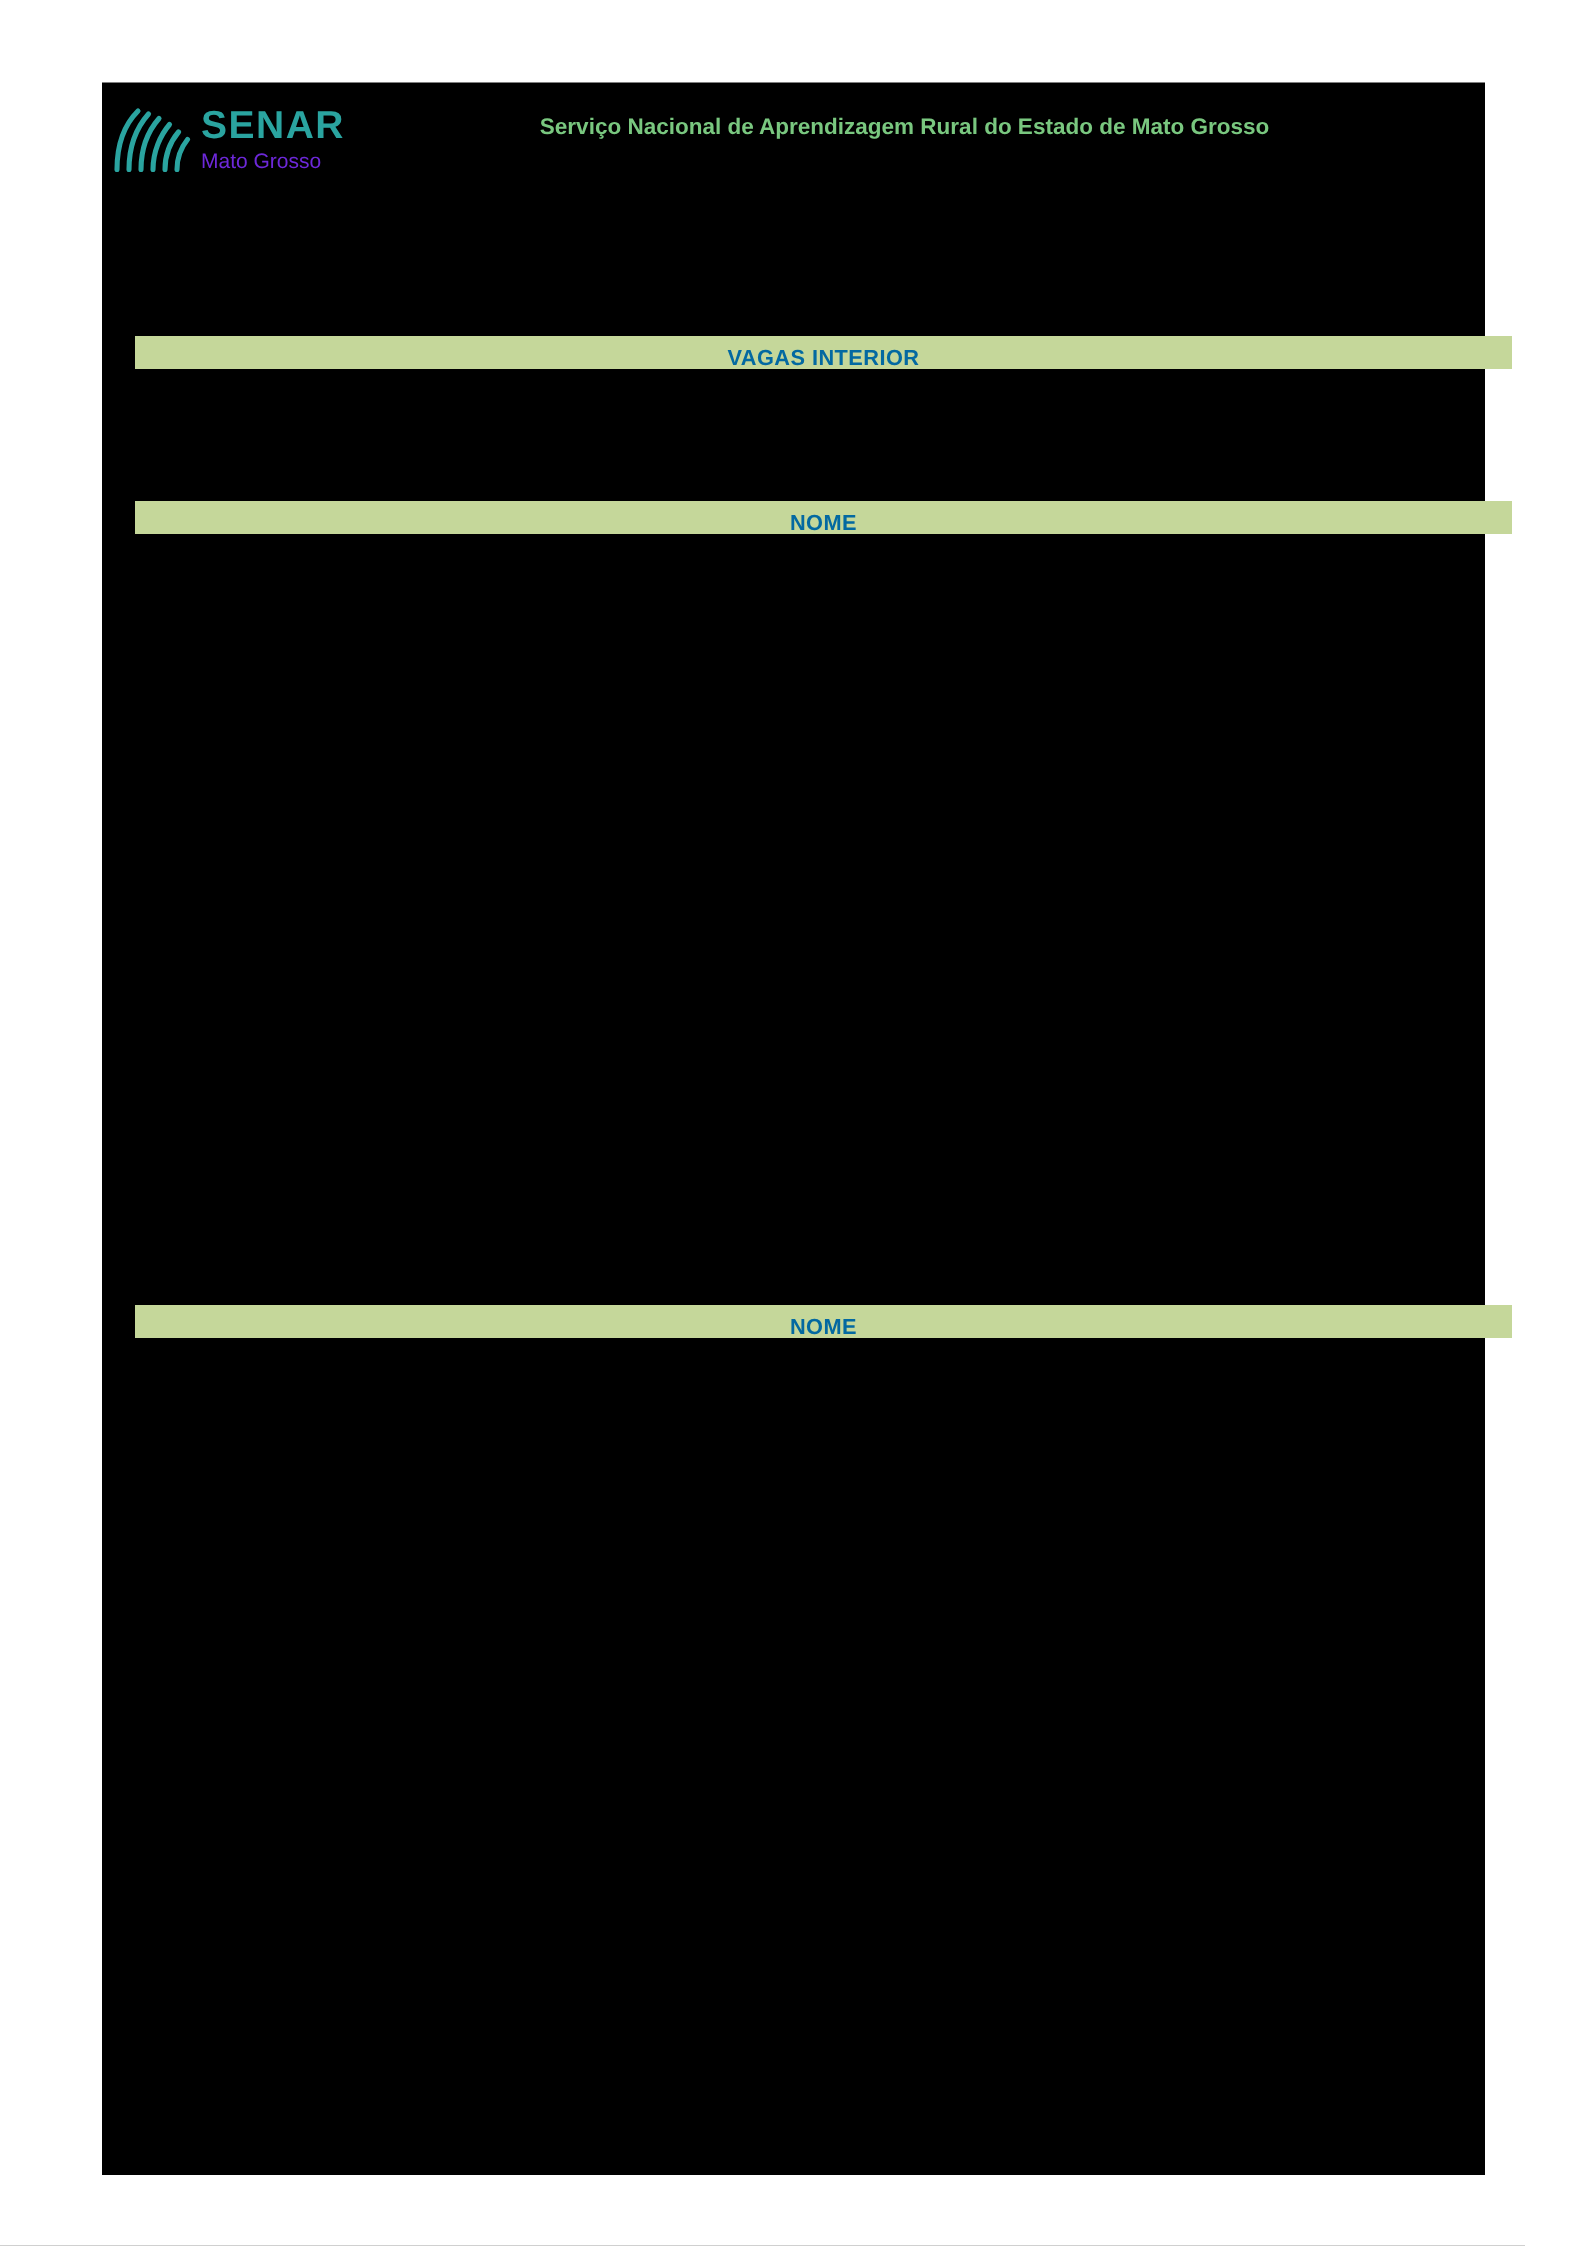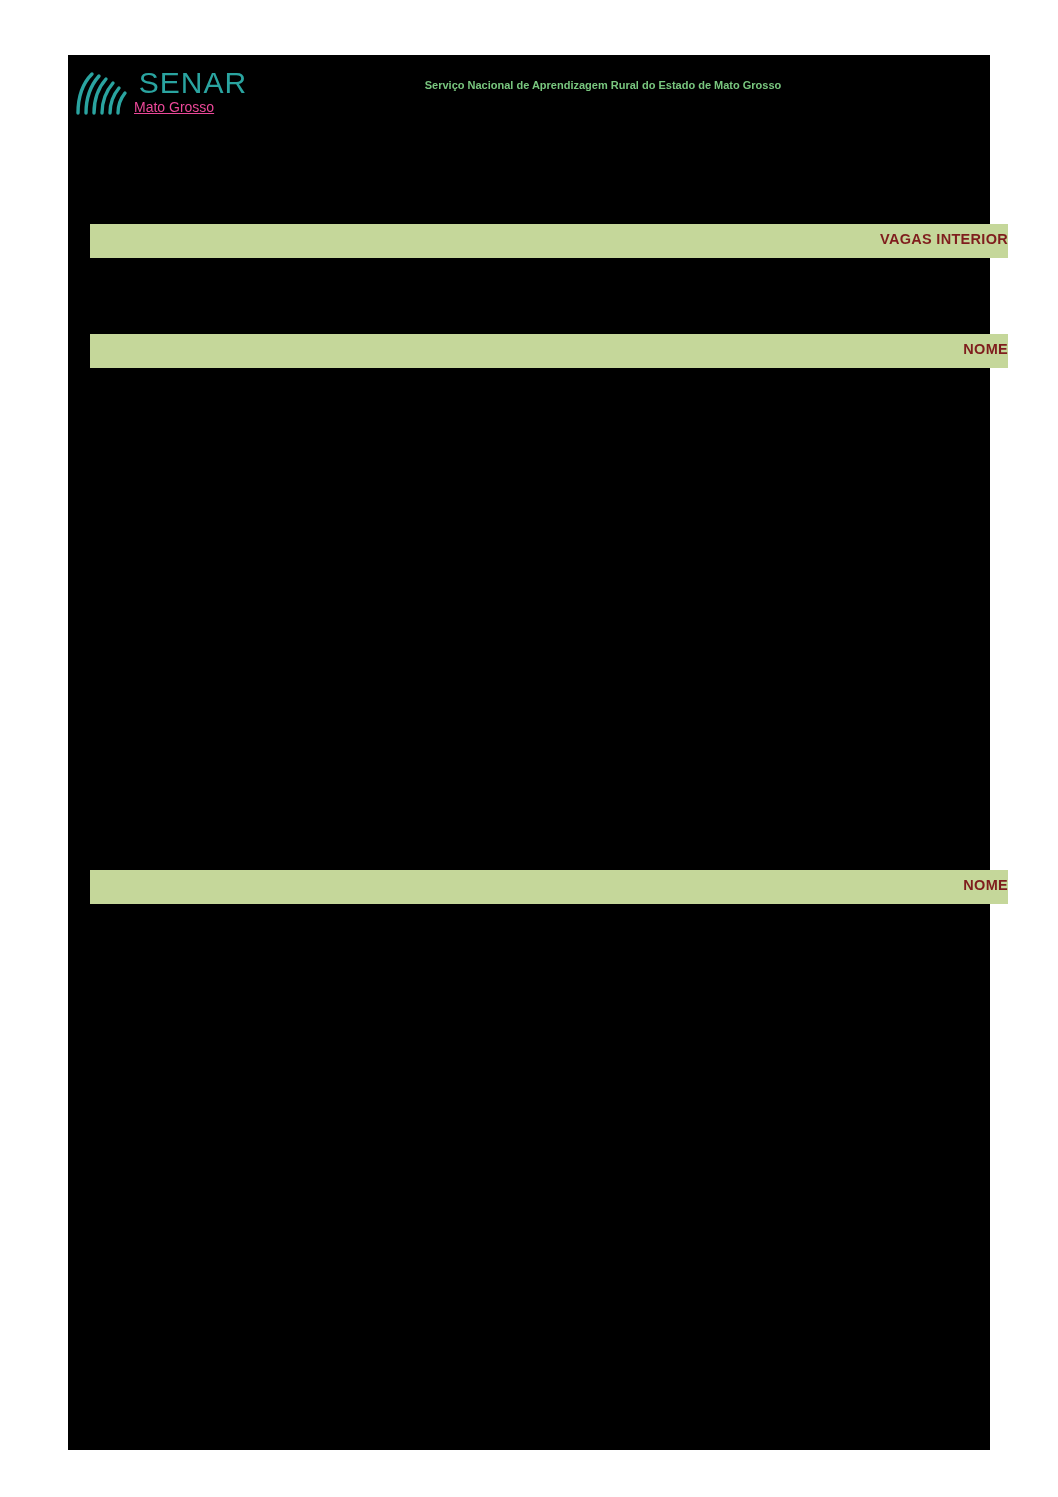--- a/index.html
+++ b/index.html
@@ -49,58 +49,56 @@
     height: 46px;
   }
   .logo-text {
     position: absolute;
     left: 60px;
     top: 2px;
     width: 118px;
     height: 52px;
   }
   .logo-senar {
-    font-size: 30px;
-    font-weight: normal;
+    font-size: 26px;
+    font-weight: bold;
     letter-spacing: 1px;
     color: #2aa4a0;
     line-height: 32px;
-    text-align: center;
   }
   .logo-mt {
     font-size: 14px;
-    color: #ec4899;
+    color: #6d28d9;
     line-height: 16px;
-    text-decoration: underline;
   }
   .header-titles {
     position: absolute;
     left: 150px;
     top: 18px;
     width: 770px;
     text-align: center;
   }
   .header-line {
     color: #79c77f;
-    font-size: 11px;
+    font-size: 15px;
     font-weight: bold;
     line-height: 24px;
     white-space: nowrap;
   }
   
   .bar {
     position: absolute;
     left: 90px;
     width: 918px;
-    height: 34px;
+    height: 22px;
     background: #c5d79a;
-    color: #7f1d1d;
+    color: #0369a1;
     font-size: 14.5px;
     font-weight: bold;
-    text-align: right;
+    text-align: center;
     line-height: 30px;
     letter-spacing: 0.3px;
   }
   .bar-vagas { top: 224px; }
   .bar-nome-1 { top: 334px; }
   .bar-nome-2 { top: 870px; }
 </style>
 </head>
 <body>
 

